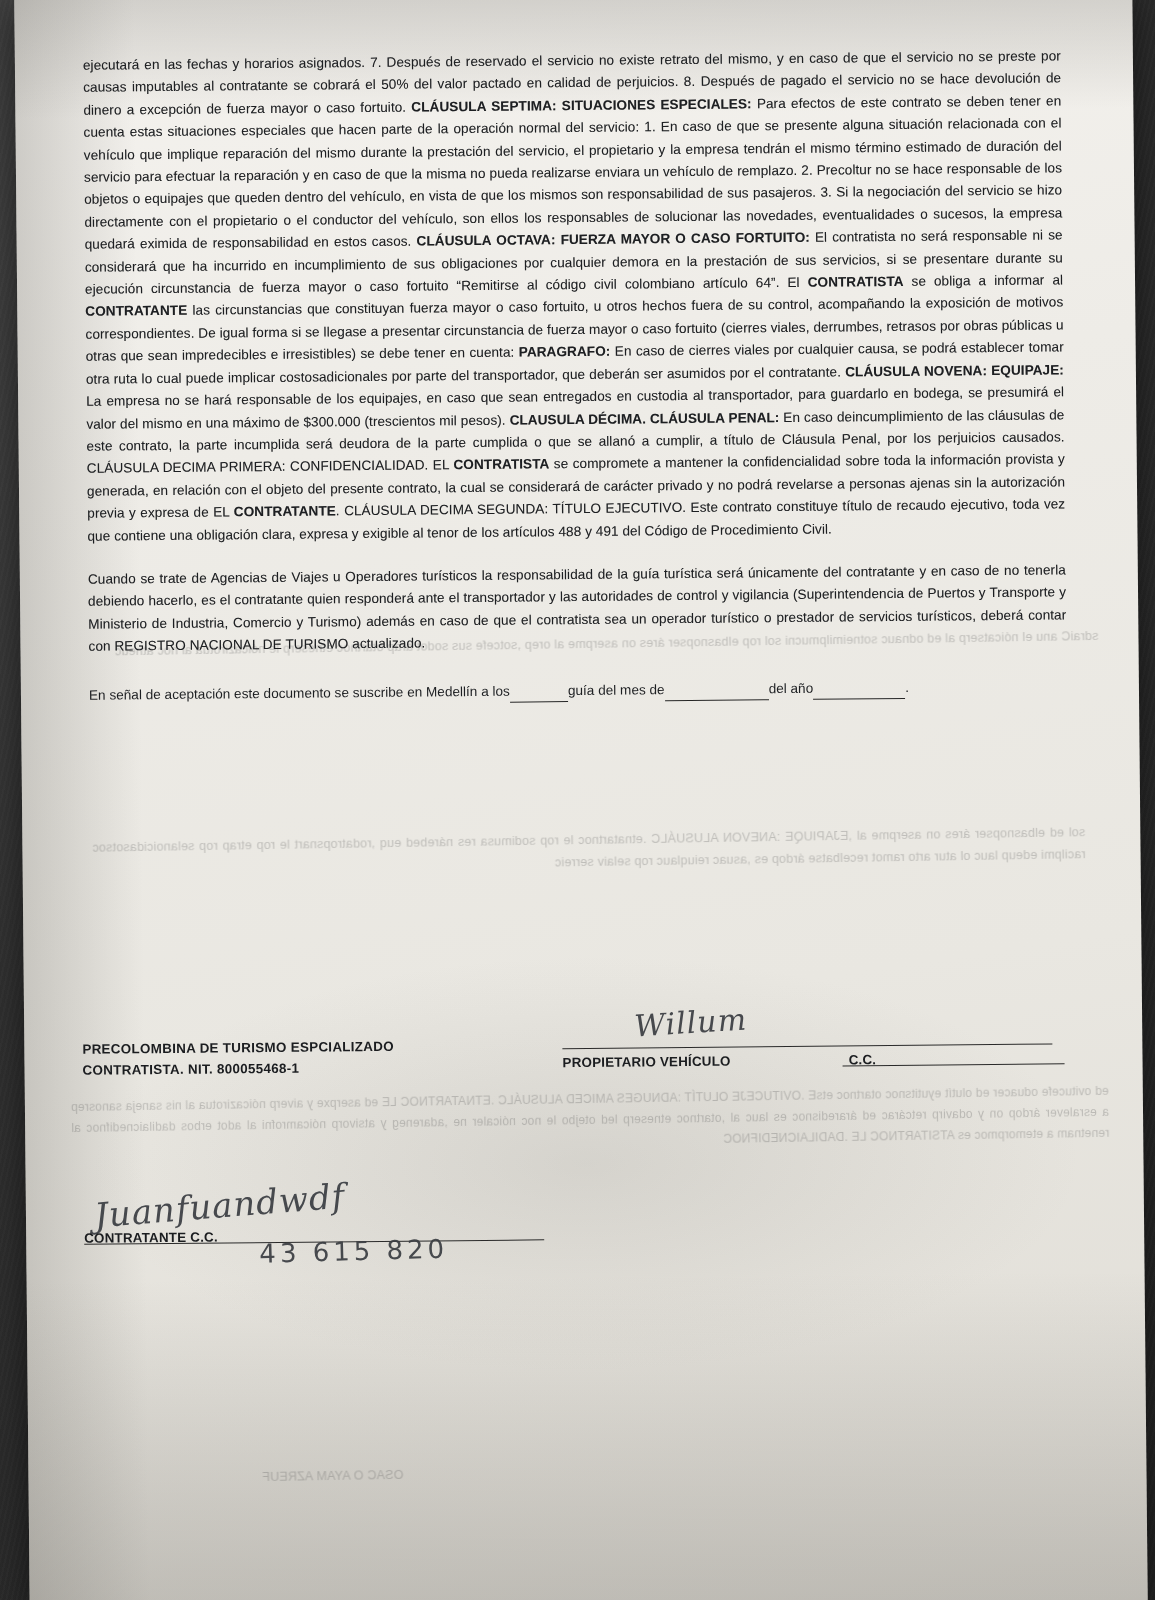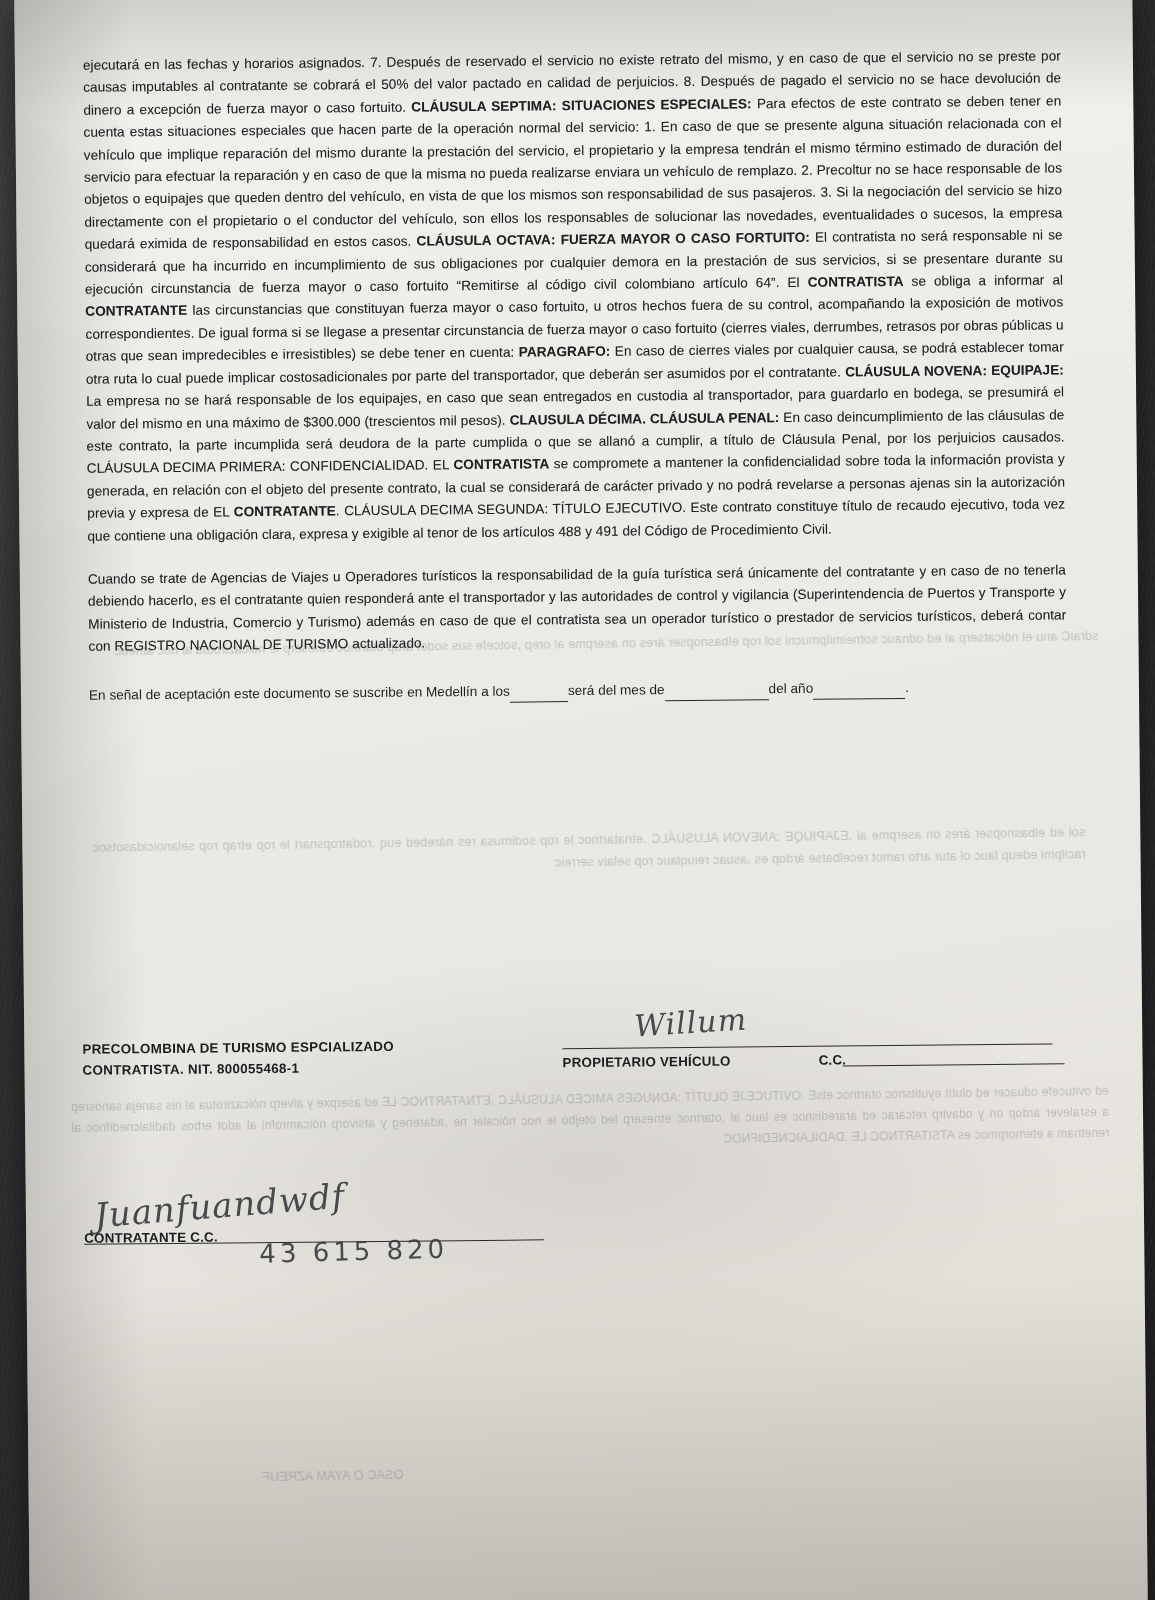--- a/index.html
+++ b/index.html
@@ -221,37 +221,37 @@
   <div class="ghost" id="ghost-mid">sol ed elbasnopser áres on aserpme al ,EJAPIUQE :ANEVON ALUSUÁLC .etnatartnoc le rop sodimusa res nárebed euq ,rodatropsnart le rop etrap rop selanoicidasotsoc racilpmi edeup lauc ol atur arto ramot recelbatse árdop es ,asuac reiuqlauc rop selaiv serreic</div>
   <div class="ghost" id="ghost-bot">ed ovitucefe oduacer ed olutít eyutitsnoc otartnoc etsE .OVITUCEJE OLUTÍT :ADNUGES AMICED ALUSUÁLC .ETNATARTNOC LE ed aserpxe y aiverp nóicazirotua al nis saneja sanosrep a esralever árdop on y odavirp retcárac ed áraredisnoc es lauc al ,otartnoc etneserp led otejbo le noc nóicaler ne ,adareneg y atsivorp nóicamrofni al adot erbos dadilaicnedifnoc al renetnam a etemorpmoc es ATSITARTNOC LE .DADILAICNEDIFNOC</div>
   <div class="ghost" id="ghost-foot">OSAC O  AYAM AZREUF</div>
 
   <div id="content">
     <p class="body">ejecutará en las fechas y horarios asignados.  7. Después de reservado el servicio no existe retrato del mismo, y en caso de que el servicio no se preste por causas imputables al contratante se cobrará el 50% del valor pactado en calidad de perjuicios. 8. Después de pagado el servicio no se hace devolución de dinero a excepción de fuerza mayor o caso fortuito. <b>CLÁUSULA SEPTIMA: SITUACIONES ESPECIALES:</b> Para efectos de este contrato se deben tener en cuenta estas situaciones especiales que hacen parte de la operación normal del servicio: 1. En caso de que se presente alguna situación relacionada con el vehículo que implique reparación del mismo durante la prestación del servicio, el propietario y la empresa tendrán el mismo término estimado de duración del servicio para efectuar la reparación y en caso de que la misma no pueda realizarse enviara un vehículo de remplazo. 2. Precoltur no se hace responsable de los objetos o equipajes que queden dentro del vehículo, en vista de que los mismos son responsabilidad de sus pasajeros. 3. Si la negociación del servicio se hizo directamente con el propietario o el conductor del vehículo, son ellos los responsables de solucionar las novedades, eventualidades o sucesos, la empresa quedará eximida de responsabilidad en estos casos. <b>CLÁUSULA OCTAVA: FUERZA MAYOR O CASO FORTUITO:</b> El contratista no será responsable ni se considerará que ha incurrido en incumplimiento de sus obligaciones por cualquier demora en la prestación de sus servicios, si se presentare durante su ejecución circunstancia de fuerza mayor o caso fortuito “Remitirse al código civil colombiano artículo 64”. El <b>CONTRATISTA</b> se obliga a informar al <b>CONTRATANTE</b> las circunstancias que constituyan fuerza mayor o caso fortuito, u otros hechos fuera de su control, acompañando la exposición de motivos correspondientes. De igual forma si se llegase a presentar circunstancia de fuerza mayor o caso fortuito (cierres viales, derrumbes, retrasos por obras públicas u otras que sean impredecibles e irresistibles) se debe tener en cuenta: <b>PARAGRAFO:</b> En caso de cierres viales por cualquier causa, se podrá establecer tomar otra ruta lo cual puede implicar costosadicionales por parte del transportador, que deberán ser asumidos por el contratante. <b>CLÁUSULA NOVENA: EQUIPAJE:</b> La empresa no se hará responsable de los equipajes, en caso que sean entregados en custodia al transportador, para guardarlo en bodega, se presumirá el valor del mismo en una máximo de $300.000 (trescientos mil pesos). <b>CLAUSULA DÉCIMA. CLÁUSULA PENAL:</b> En caso deincumplimiento de las cláusulas de este contrato, la parte incumplida será deudora de la parte cumplida o que se allanó a cumplir, a título de Cláusula Penal, por los perjuicios causados. CLÁUSULA DECIMA PRIMERA: CONFIDENCIALIDAD. EL <b>CONTRATISTA</b> se compromete a mantener la confidencialidad sobre toda la información provista y generada, en relación con el objeto del presente contrato, la cual se considerará de carácter privado y no podrá revelarse a personas ajenas sin la autorización previa y expresa de EL <b>CONTRATANTE</b>. CLÁUSULA DECIMA SEGUNDA: TÍTULO EJECUTIVO. Este contrato constituye título de recaudo ejecutivo, toda vez que contiene una obligación clara, expresa y exigible al tenor de los artículos 488 y 491 del Código de Procedimiento Civil.</p>
     <div class="gap"></div>
     <p class="body">Cuando se trate de Agencias de Viajes u Operadores turísticos la responsabilidad de la guía turística será únicamente del contratante y en caso de no tenerla debiendo hacerlo, es el contratante quien responderá ante el transportador y las autoridades de control y vigilancia (Superintendencia de Puertos y Transporte y Ministerio de Industria, Comercio y Turismo) además en caso de que el contratista sea un operador turístico o prestador de servicios turísticos, deberá contar con REGISTRO NACIONAL DE TURISMO actualizado.</p>
 
     <div class="accept">
-      <span>En señal de aceptación este documento se suscribe en Medellín a los</span><span class="blank b1"></span><span>será del mes de</span><span class="blank b2"></span><span>del año</span><span class="blank b3"></span><span>.</span>
+      <span>En señal de aceptación este documento se suscribe en Medellín a los</span><span class="blank b1"></span><span>guía del mes de</span><span class="blank b2"></span><span>del año</span><span class="blank b3"></span><span>.</span>
     </div>
   </div>
 
   <div id="sigblock">
     <div class="sig-left">
       <div>PRECOLOMBINA  DE  TURISMO  ESPCIALIZADO</div>
       <div>CONTRATISTA.  NIT. 800055468-1</div>
     </div>
 
     <div class="hand" id="hand-owner-sign">Willum</div>
 
     <div class="owner-line"></div>
     <div class="sig-right">
       <span>PROPIETARIO VEHÍCULO</span>
       
-      <span style="margin-left:84px">C.C.</span>
+      <span style="margin-left:114px">C.C.</span>
       
     </div>
     <div class="cc-line"></div>
 
     <div class="hand" id="hand-contratante-sign">Juanfuandwdf</div>
     <div class="contratante-line"></div>
     <div class="contratante-label">CONTRATANTE C.C.</div>
     <div class="hand" id="hand-contratante-cc">43 615 820</div>
   </div>
 </div>

